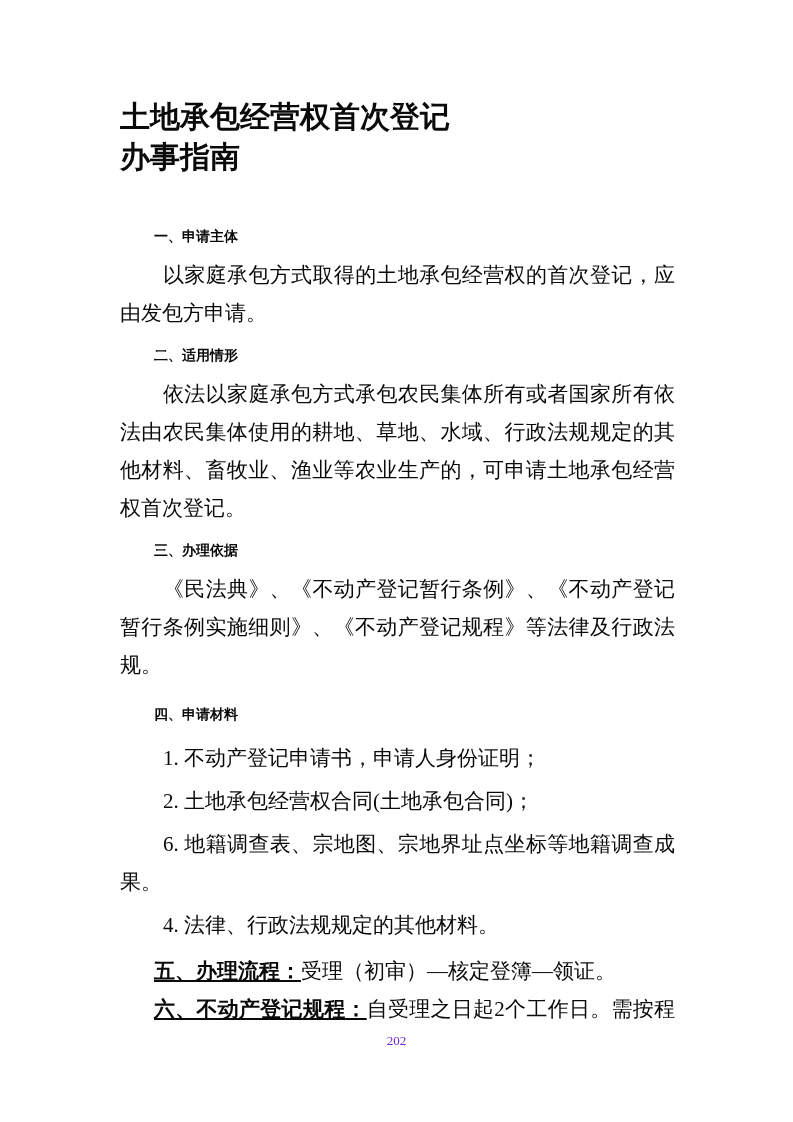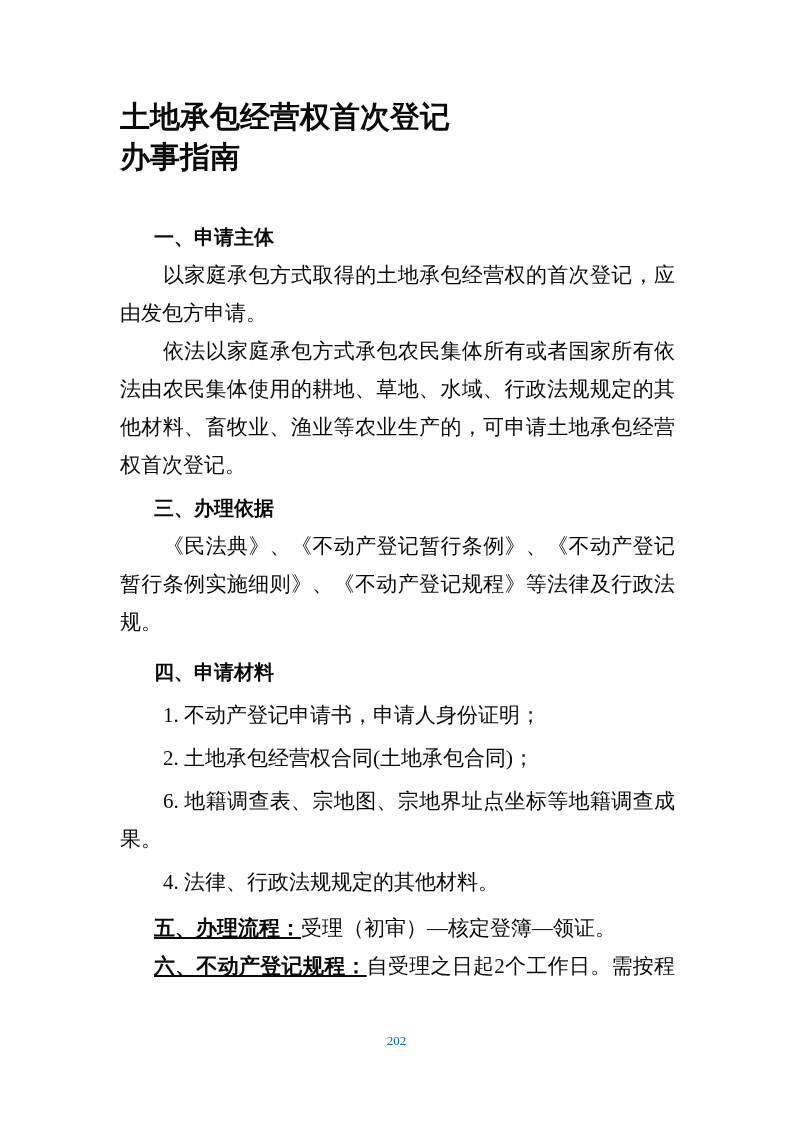--- a/index.html
+++ b/index.html
@@ -23,21 +23,21 @@
     line-height: 40px;
   }
   .doc-title .title-line { display: block; }
   .content {
     margin: 41px 118px 0 120px;
     font-size: 21px;
   }
   .sec-h {
     font-family: Liberation Serif, serif;
     font-weight: 700;
-    font-size: 20px;
+    font-size: 14px;
     line-height: 38px;
     margin: 5px 0 0 0;
     text-indent: 34px;
   }
   .sec-h.first { margin-top: 0; }
   .sec-h.materials { margin-top: 12px; }
   .para {
     margin: 0;
     line-height: 38px;
     text-indent: 43px;
@@ -63,38 +63,39 @@
     font-family: "Liberation Sans", "DejaVu Sans", sans-serif;
     font-weight: 700;
     text-decoration: underline;
   }
   .page-number {
     position: absolute;
     left: 0; right: 0;
     top: 1033px;
     text-align: center;
     font-size: 13px;
-    color: #0369a1;
+    color: #6d28d9;
   }
 </style>
 </head>
 <body>
 
 <div class="page">
 
   <h1 class="doc-title">
     <span class="title-line">土地承包经营权首次登记</span>
     <span class="title-line">办事指南</span>
   </h1>
 
   <div class="content">
 
     <h2 class="sec-h first">一、申请主体</h2>
     <p class="para">以家庭承包方式取得的土地承包经营权的首次登记，应由发包方申请。</p>
 
+    <h2 class="sec-h">二、适用情形</h2>
     <p class="para">依法以家庭承包方式承包农民集体所有或者国家所有依法由农民集体使用的耕地、草地、水域、行政法规规定的其他材料、畜牧业、渔业等农业生产的，可申请土地承包经营权首次登记。</p>
 
     <h2 class="sec-h">三、办理依据</h2>
     <p class="para">《民法典》、《不动产登记暂行条例》、《不动产登记暂行条例实施细则》、《不动产登记规程》等法律及行政法规。</p>
 
     <h2 class="sec-h materials">四、申请材料</h2>
     <p class="item">1. 不动产登记申请书，申请人身份证明；</p>
     <p class="item">2. 土地承包经营权合同(土地承包合同)；</p>
     <p class="item">6. 地籍调查表、宗地图、宗地界址点坐标等地籍调查成果。</p>
     <p class="item">4. 法律、行政法规规定的其他材料。</p>

